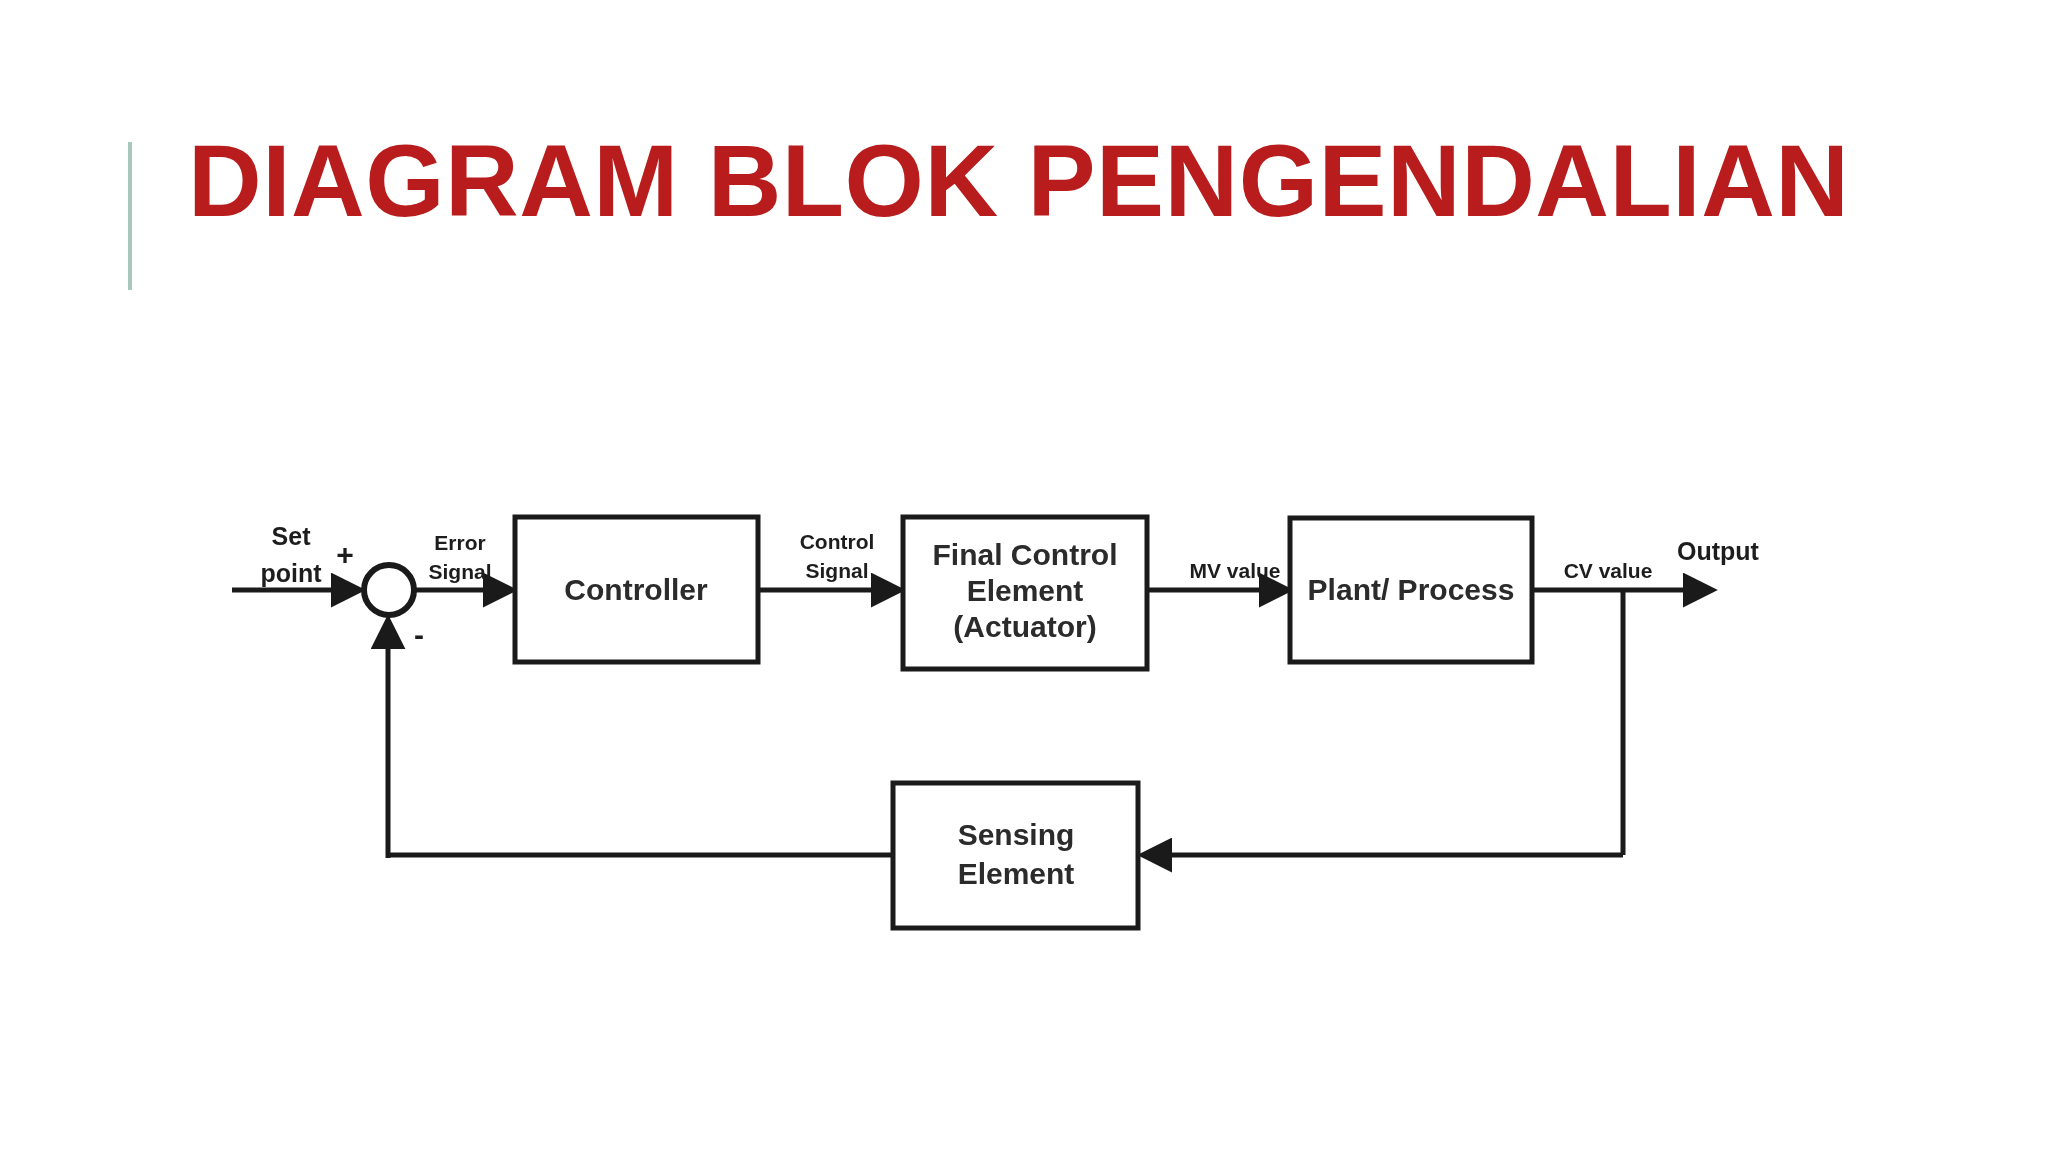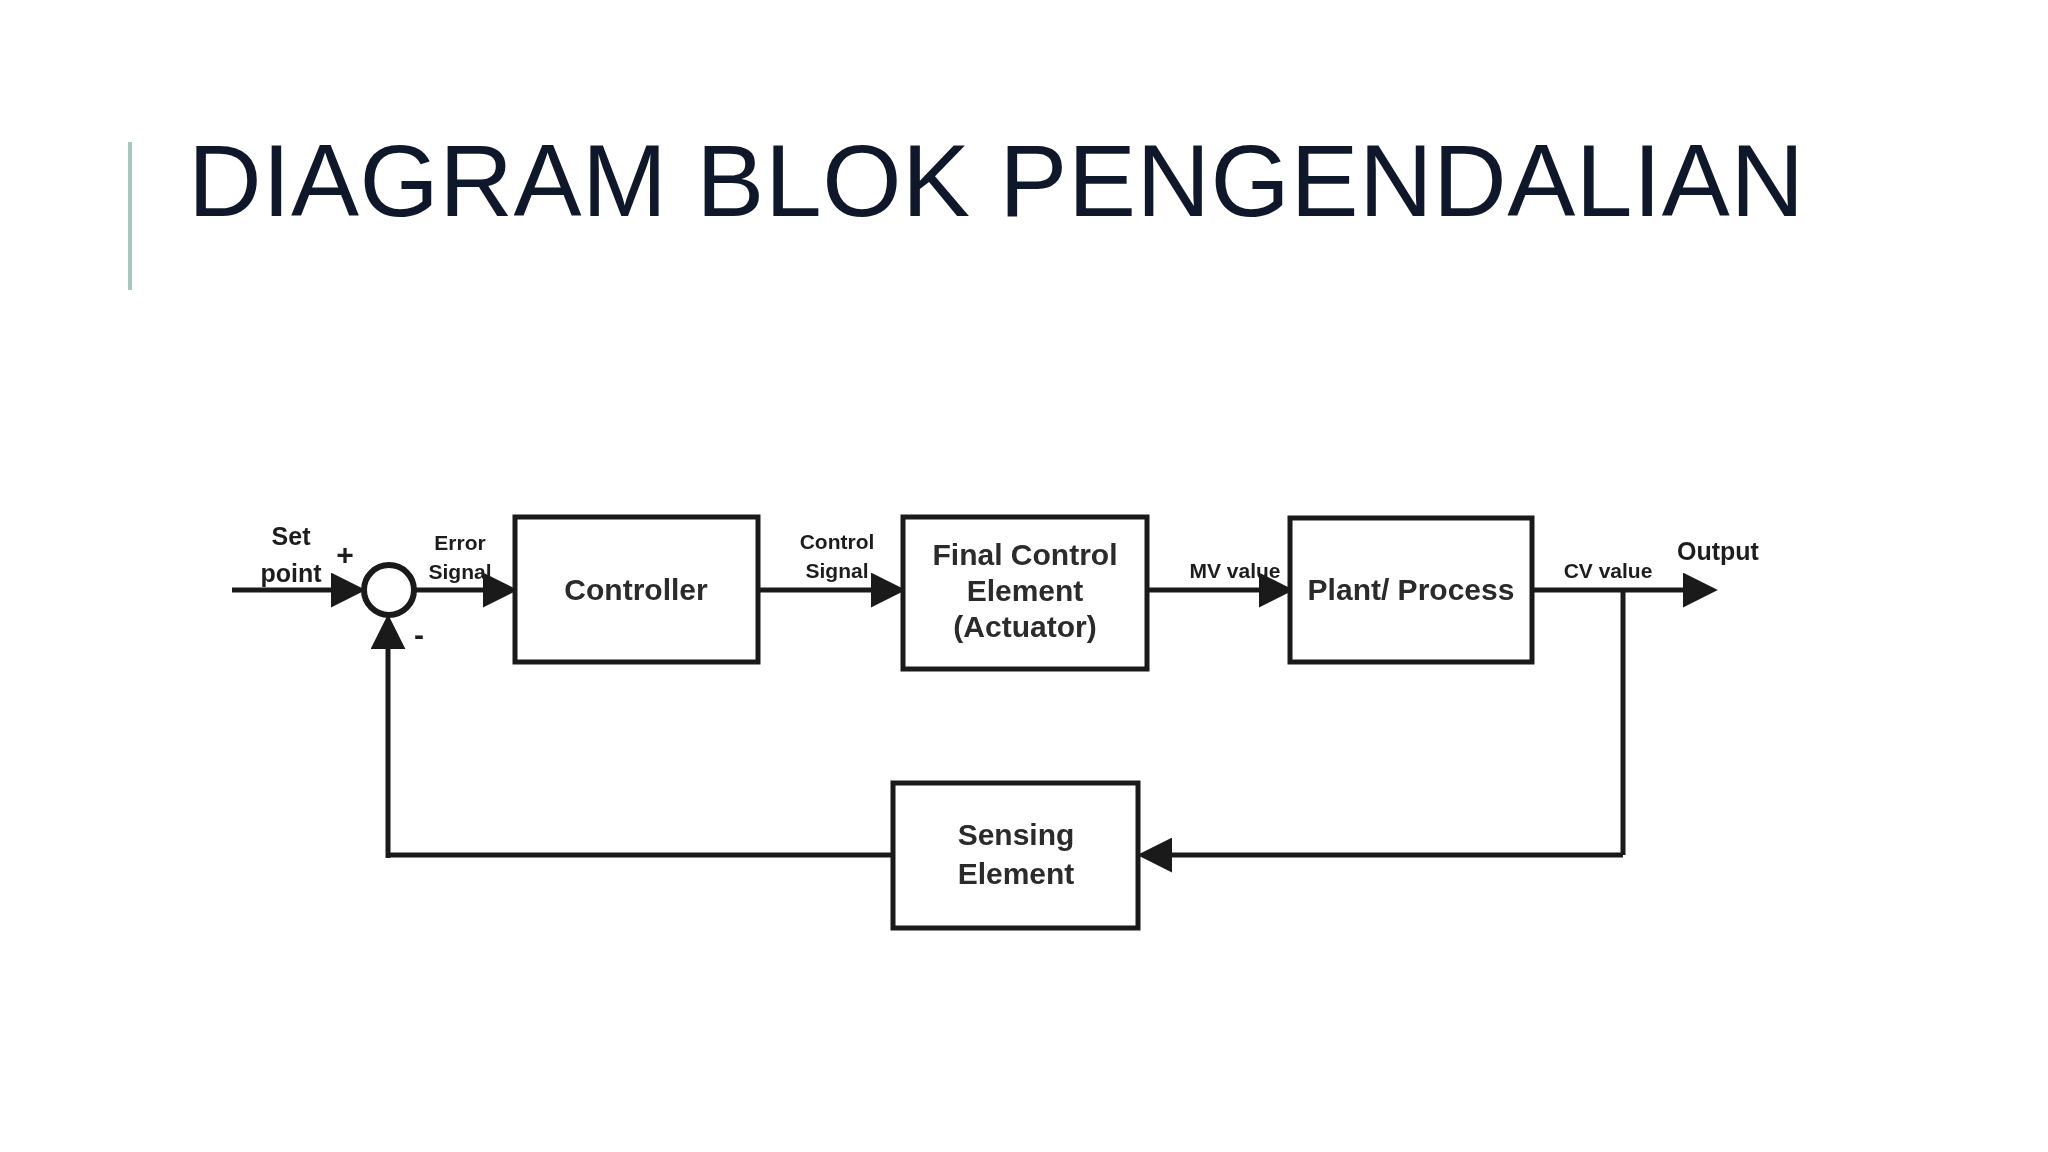--- a/index.html
+++ b/index.html
@@ -24,22 +24,22 @@
     height: 148px;
     background: #a8c7bd;
   }
   #slide-title {
     position: absolute;
     left: 188px;
     top: 130px;
     font-size: 102px;
     line-height: 1.0;
     letter-spacing: 0.5px;
-    color: #0f172a;
-    font-weight: 400;
+    color: #b91c1c;
+    font-weight: 700;
     white-space: nowrap;
     font-family: "Liberation Sans", sans-serif;
   }
 
   
   #diagram-canvas {
     position: absolute;
     left: 0;
     top: 0;
     width: 2048px;

